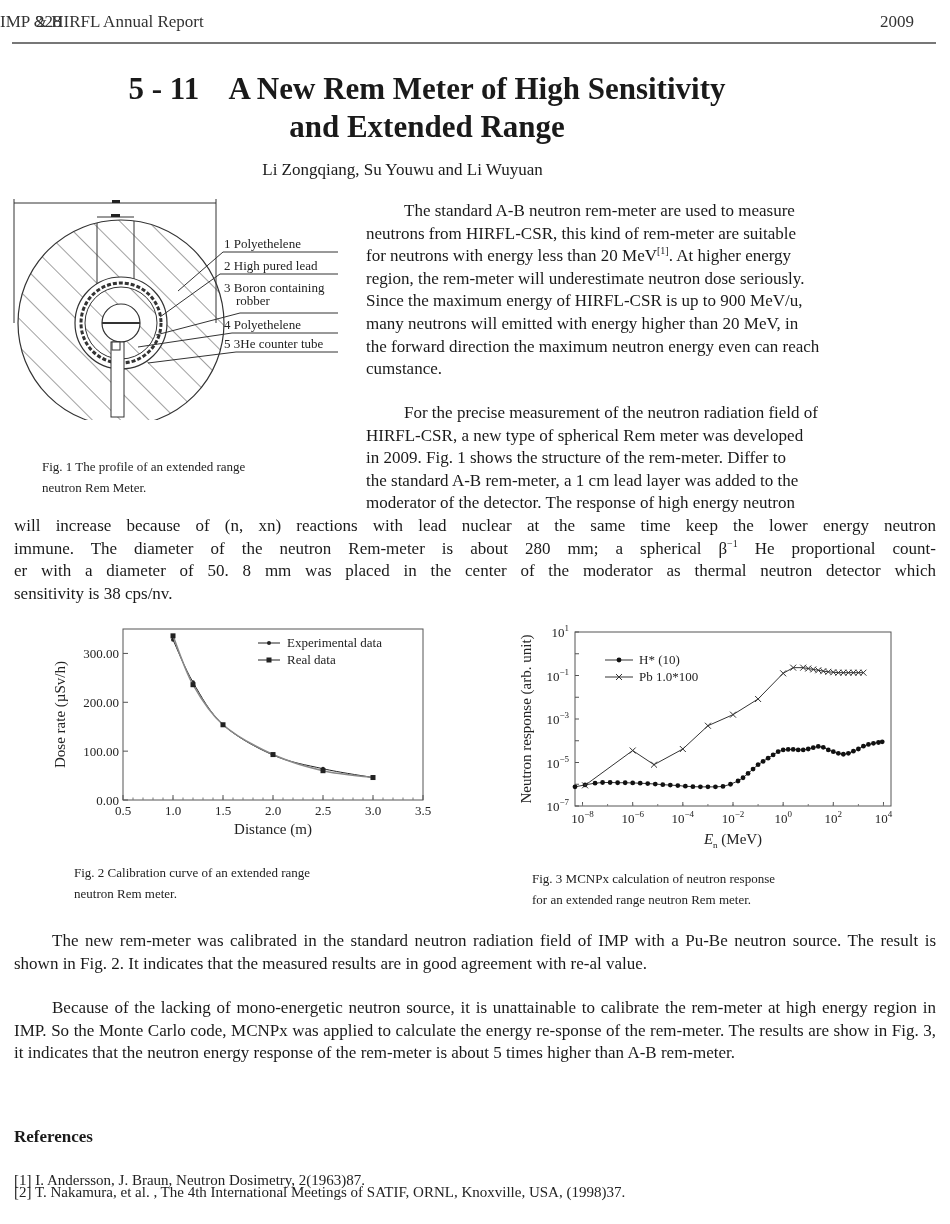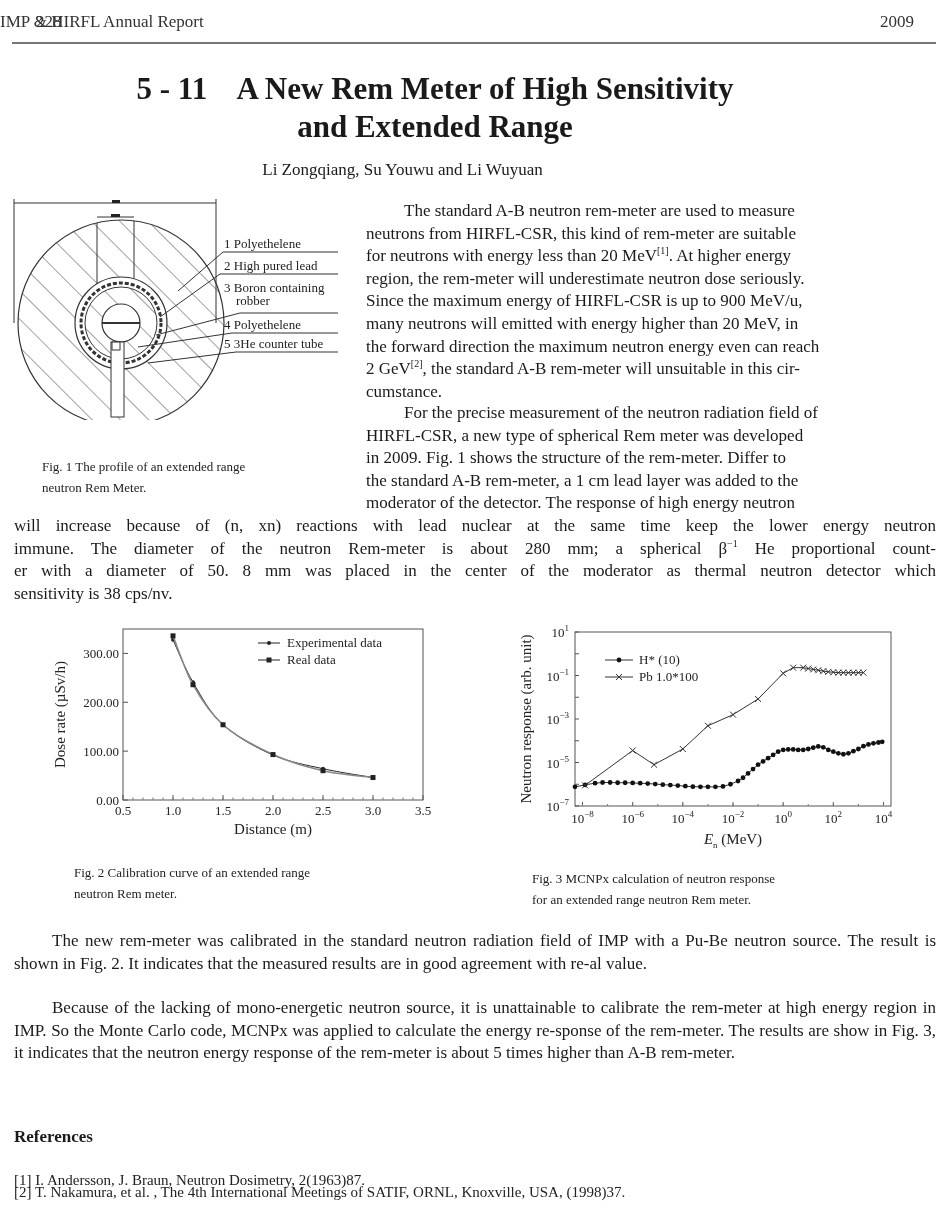--- a/index.html
+++ b/index.html
@@ -1,21 +1,21 @@
 <!DOCTYPE html>
 <html><head>
 <meta charset="utf-8">
 <style>
   html, body { margin:0; padding:0; background:#fff; }
   body { width:950px; height:1224px; position:relative; overflow:hidden; color:#1a1a1a;
          font-family:"Liberation Serif", "DejaVu Serif", serif; }
   .abs { position:absolute; }
   .hdr { top:12px; font-size:17px; color:#333; }
   .rule { left:12px; width:924px; top:42px; height:2px; background:#777; }
-  .title { left:16px; width:838px; text-align:center; font-weight:bold; font-size:31px; line-height:38px; top:70px; }
+  .title { left:8px; width:838px; text-align:center; font-weight:bold; font-size:31px; line-height:38px; top:70px; }
   .authors { left:0; width:805px; text-align:center; font-size:17px; top:160px; }
   .para { font-size:17px; line-height:22.6px; text-align:justify; color:#1a1a1a; }
   .para .ind { display:inline-block; width:38px; }
   .cap { font-size:13px; line-height:21px; color:#222; }
   sup { font-size:10px; line-height:0; }
   .refhead { left:14px; top:1127px; font-weight:bold; font-size:17px; }
   .ref { left:14px; font-size:15px; color:#222; }
   svg text { font-family:"Liberation Serif", "DejaVu Serif", serif; fill:#222; }
 </style>
 </head>
@@ -88,21 +88,20 @@
 </div>
 
 <div class="abs para" style="left:366px;top:200px;width:570px">
   <div><span class="ind"></span><span>The standard A-B neutron rem-meter are used to measure</span></div>
   <div>neutrons from HIRFL-CSR, this kind of rem-meter are suitable</div>
   <div><span>for neutrons with energy less than 20 MeV</span><sup>[1]</sup><span>. At higher energy</span></div>
   <div>region, the rem-meter will underestimate neutron dose seriously.</div>
   <div>Since the maximum energy of HIRFL-CSR is up to 900 MeV/u,</div>
   <div>many neutrons will emitted with energy higher than 20 MeV, in</div>
   <div>the forward direction the maximum neutron energy even can reach</div>
-  <div><span>2 GeV</span><sup>[2]</sup><span>, the standard A-B rem-meter will unsuitable in this cir-</span></div>
   <div>cumstance.</div>
 </div>
 
 <div class="abs para" style="left:366px;top:402px;width:570px">
   <div><span class="ind"></span><span>For the precise measurement of the neutron radiation field of</span></div>
   <div>HIRFL-CSR, a new type of spherical Rem meter was developed</div>
   <div>in 2009. Fig. 1 shows the structure of the rem-meter. Differ to</div>
   <div>the standard A-B rem-meter, a 1 cm lead layer was added to the</div>
   <div>moderator of the detector. The response of high energy neutron</div>
 </div>

